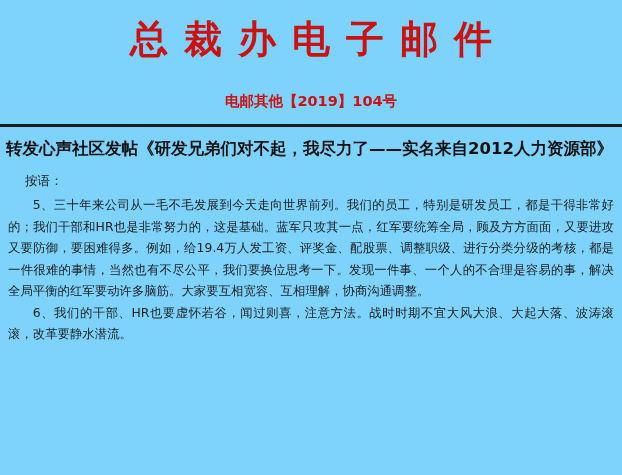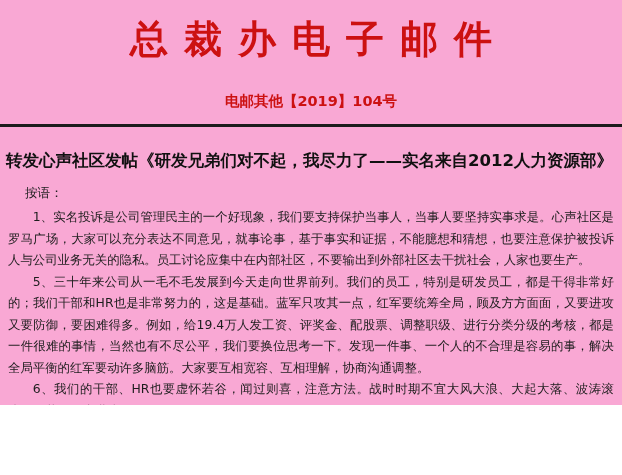--- a/index.html
+++ b/index.html
@@ -1,18 +1,18 @@
 <!DOCTYPE html>
 <html><head>
 <meta charset="utf-8">
 <style>
   html,body{margin:0;padding:0;background:#ffffff;}
   .page{
-    width:622px;height:405px;
-    background:#f9a8d4;
+    width:622px;height:475px;
+    background:#7dd3fc;
     font-family:"DejaVu Sans","Liberation Sans",sans-serif;
     position:relative;
     overflow:hidden;
     box-sizing:border-box;
     color:#1d1d1d;
   }
   .doc-title{
     margin:0;
     padding-top:14px;
     text-align:center;
@@ -32,21 +32,21 @@
     font-weight:bold;
     color:var(--accent,#cc1111);
   }
   .rule{
     height:3px;
     background:#1c1c1c;
     margin-top:13px;
     width:100%;
   }
   .subject{
-    margin:23px 6px 0 6px;
+    margin:11px 6px 0 6px;
     font-size:16.5px;
     font-weight:bold;
     color:#111111;
     white-space:nowrap;
   }
   .preface-label{
     margin:13px 8px 0 25px;
     font-size:12.6px;
   }
   .body-text{
@@ -77,19 +77,18 @@
     <span>电邮其他【2019】104号</span>
   </div>
 
   <div class="rule"></div>
 
   <div class="subject">转发心声社区发帖《研发兄弟们对不起，我尽力了——实名来自2012人力资源部》</div>
 
   <div class="preface-label">按语：</div>
 
   <div class="body-text">
-    <p>1、实名投诉是公司管理民主的一个好现象，我们要支持保护当事人，当事人要坚持实事求是。心声社区是罗马广场，大家可以充分表达不同意见，就事论事，基于事实和证据，不能臆想和猜想，也要注意保护被投诉人与公司业务无关的隐私。员工讨论应集中在内部社区，不要输出到外部社区去干扰社会，人家也要生产。</p>
     <p>5、三十年来公司从一毛不毛发展到今天走向世界前列。我们的员工，特别是研发员工，都是干得非常好的；我们干部和HR也是非常努力的，这是基础。蓝军只攻其一点，红军要统筹全局，顾及方方面面，又要进攻又要防御，要困难得多。例如，给19.4万人发工资、评奖金、配股票、调整职级、进行分类分级的考核，都是一件很难的事情，当然也有不尽公平，我们要换位思考一下。发现一件事、一个人的不合理是容易的事，解决全局平衡的红军要动许多脑筋。大家要互相宽容、互相理解，协商沟通调整。</p>
     <p>6、我们的干部、HR也要虚怀若谷，闻过则喜，注意方法。战时时期不宜大风大浪、大起大落、波涛滚滚，改革要静水潜流。</p>
   </div>
 
 
 </div>
 
 </body></html>

